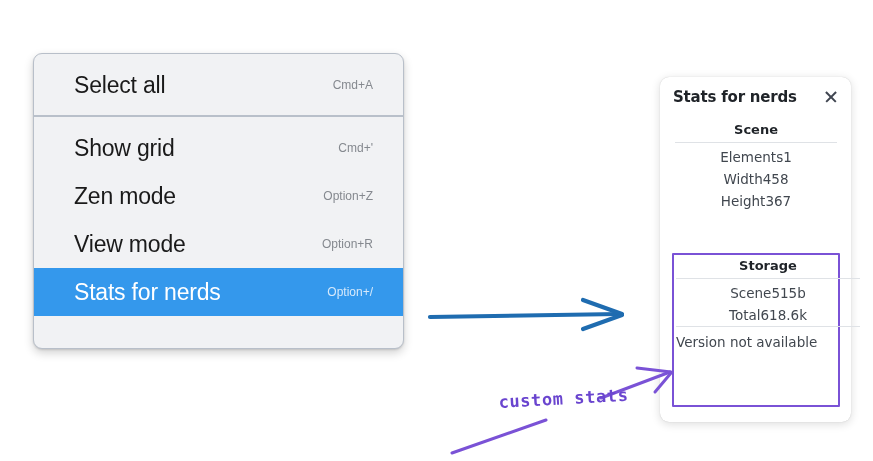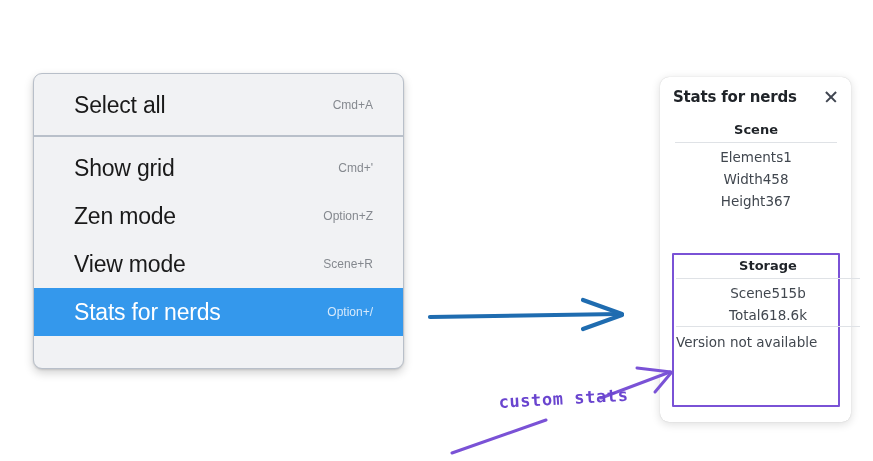--- a/index.html
+++ b/index.html
@@ -22,21 +22,20 @@
     left: 33px;
     top: 53px;
     width: 371px;
     height: 296px;
     background: #f1f2f4;
     border: 1px solid #b8bfc9;
     border-radius: 9px;
     box-shadow: 0 4px 10px rgba(0,0,0,0.18), 0 1px 2px rgba(0,0,0,0.12);
     box-sizing: border-box;
     overflow: hidden;
-    margin-top: 20px;
   }
   .menu-group {
     padding: 7px 0 6px 0;
   }
   .menu-sep {
     height: 2px;
     background: #b9c0ca;
     margin: 0;
   }
   .menu-item {
@@ -197,21 +196,21 @@
     <div class="menu-item">
       <span class="label">Show grid</span>
       <span class="shortcut">Cmd+'</span>
     </div>
     <div class="menu-item">
       <span class="label">Zen mode</span>
       <span class="shortcut">Option+Z</span>
     </div>
     <div class="menu-item">
       <span class="label">View mode</span>
-      <span class="shortcut">Scene+R</span>
+      <span class="shortcut">Option+R</span>
     </div>
     <div class="menu-item selected">
       <span class="label">Stats for nerds</span>
       <span class="shortcut">Option+/</span>
     </div>
   </div>
 </div>
 
 <div id="stats-panel">
 

